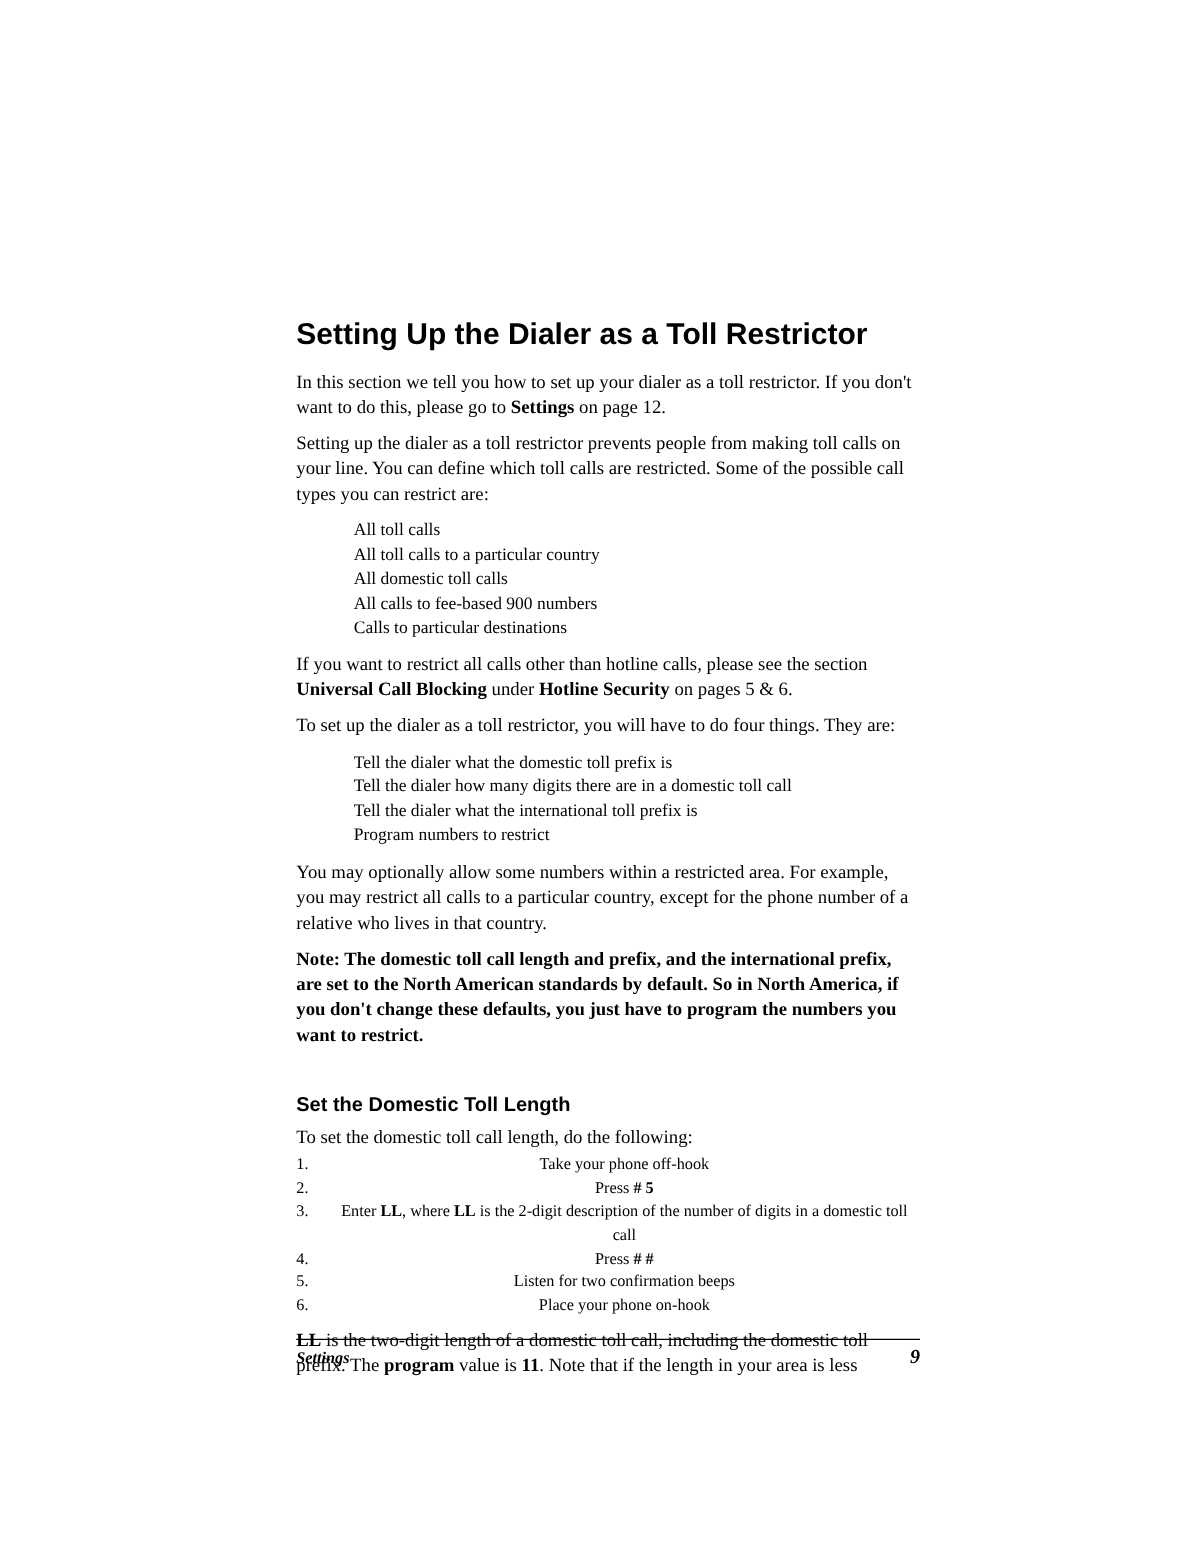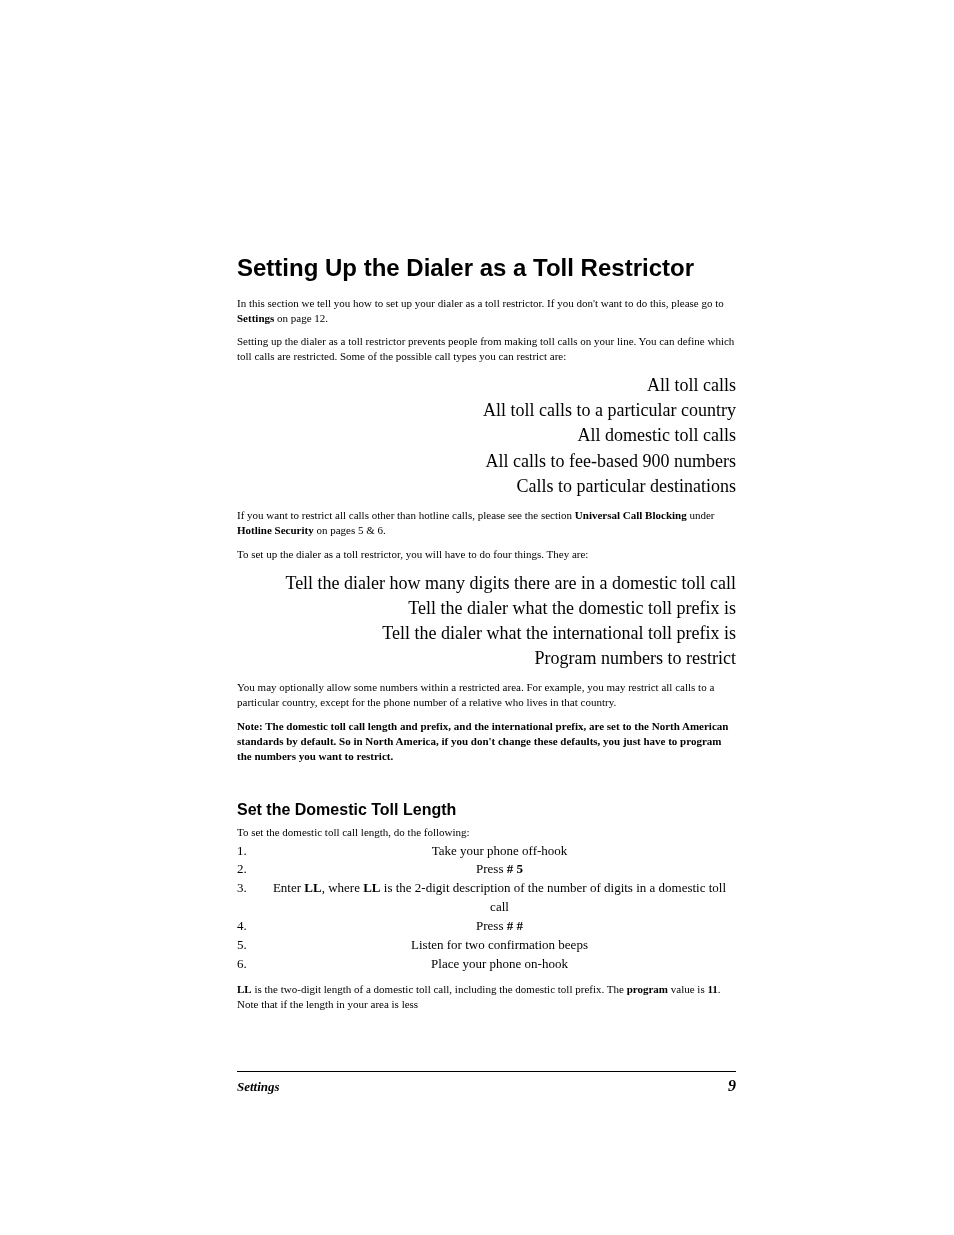--- a/index.html
+++ b/index.html
@@ -20,30 +20,29 @@
     }
     h2 {
       font-family: "Trebuchet MS", "Lucida Grande", Arial, sans-serif;
       font-weight: 700;
       font-size: 16px;
       line-height: 1.2;
       margin-top: 36px;
       margin-bottom: 6px;
     }
     .para {
-      font-size: 11px;
+      font-size: 15px;
       line-height: 1.35;
       margin-bottom: 9px;
     }
     .bold { font-weight: 700; }
     .list-plain {
-      font-size: 18px;
+      font-size: 14px;
       line-height: 1.4;
-      margin: 0 0 9px 36px;
-      text-align: right;
+      margin: 0 0 9px 46px;
     }
     .list-plain div { margin: 0; }
     .numbered {
       font-size: 13px;
       line-height: 1.45;
       margin: 0 0 9px 0;
     }
     .numbered .row { display: flex; }
     .numbered .num { width: 26px; flex: 0 0 26px; }
     .numbered .txt { flex: 1; text-align: center; }
@@ -98,22 +97,22 @@
     <div>Calls to particular destinations</div>
   </div>
 
   <p class="para">
     <span>If you want to restrict all calls other than hotline calls, please see the section </span><span class="bold">Universal Call Blocking</span><span> under </span><span class="bold">Hotline Security</span><span> on pages 5 &amp; 6.</span>
   </p>
 
   <p class="para">To set up the dialer as a toll restrictor, you will have to do four things.  They are:</p>
 
   <div class="list-plain">
+    <div>Tell the dialer what the domestic toll prefix is</div>
     <div>Tell the dialer how many digits there are in a domestic toll call</div>
-    <div>Tell the dialer what the domestic toll prefix is</div>
     <div>Tell the dialer what the international toll prefix is</div>
     <div>Program numbers to restrict</div>
   </div>
 
   <p class="para">You may optionally allow some numbers within a restricted area.  For example, you may restrict all calls to a particular country, except for the phone number of a relative who lives in that country.</p>
 
   <p class="para note">Note: The domestic toll call length and prefix, and the international prefix, are set to the North American standards by default.  So in North America, if you don't change these defaults, you just have to program the numbers you want to restrict.</p>
 
   <h2>Set the Domestic Toll Length</h2>
 

